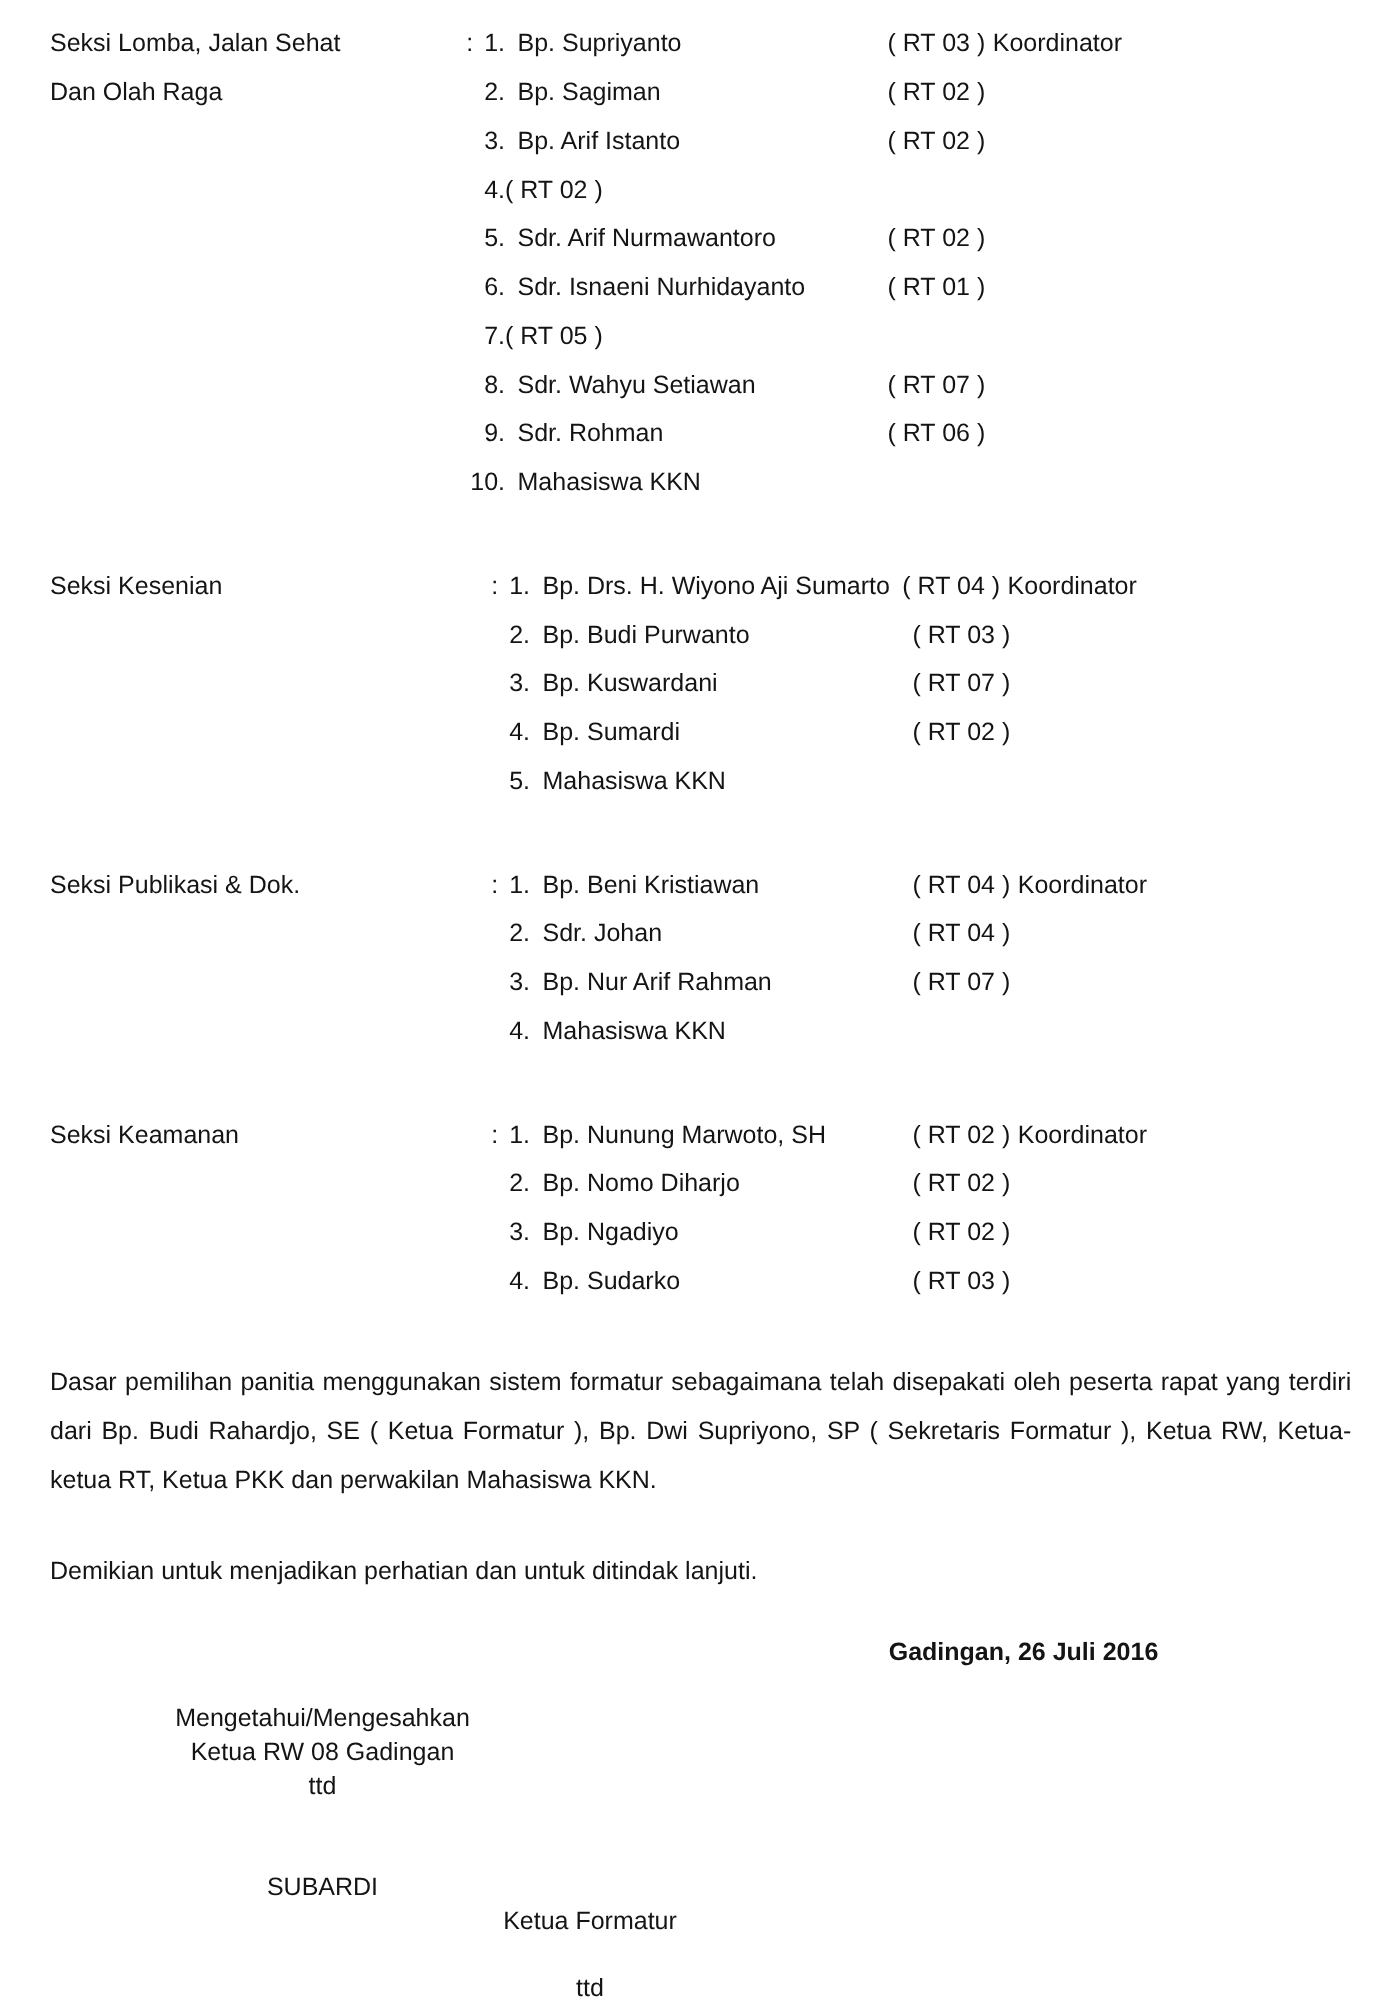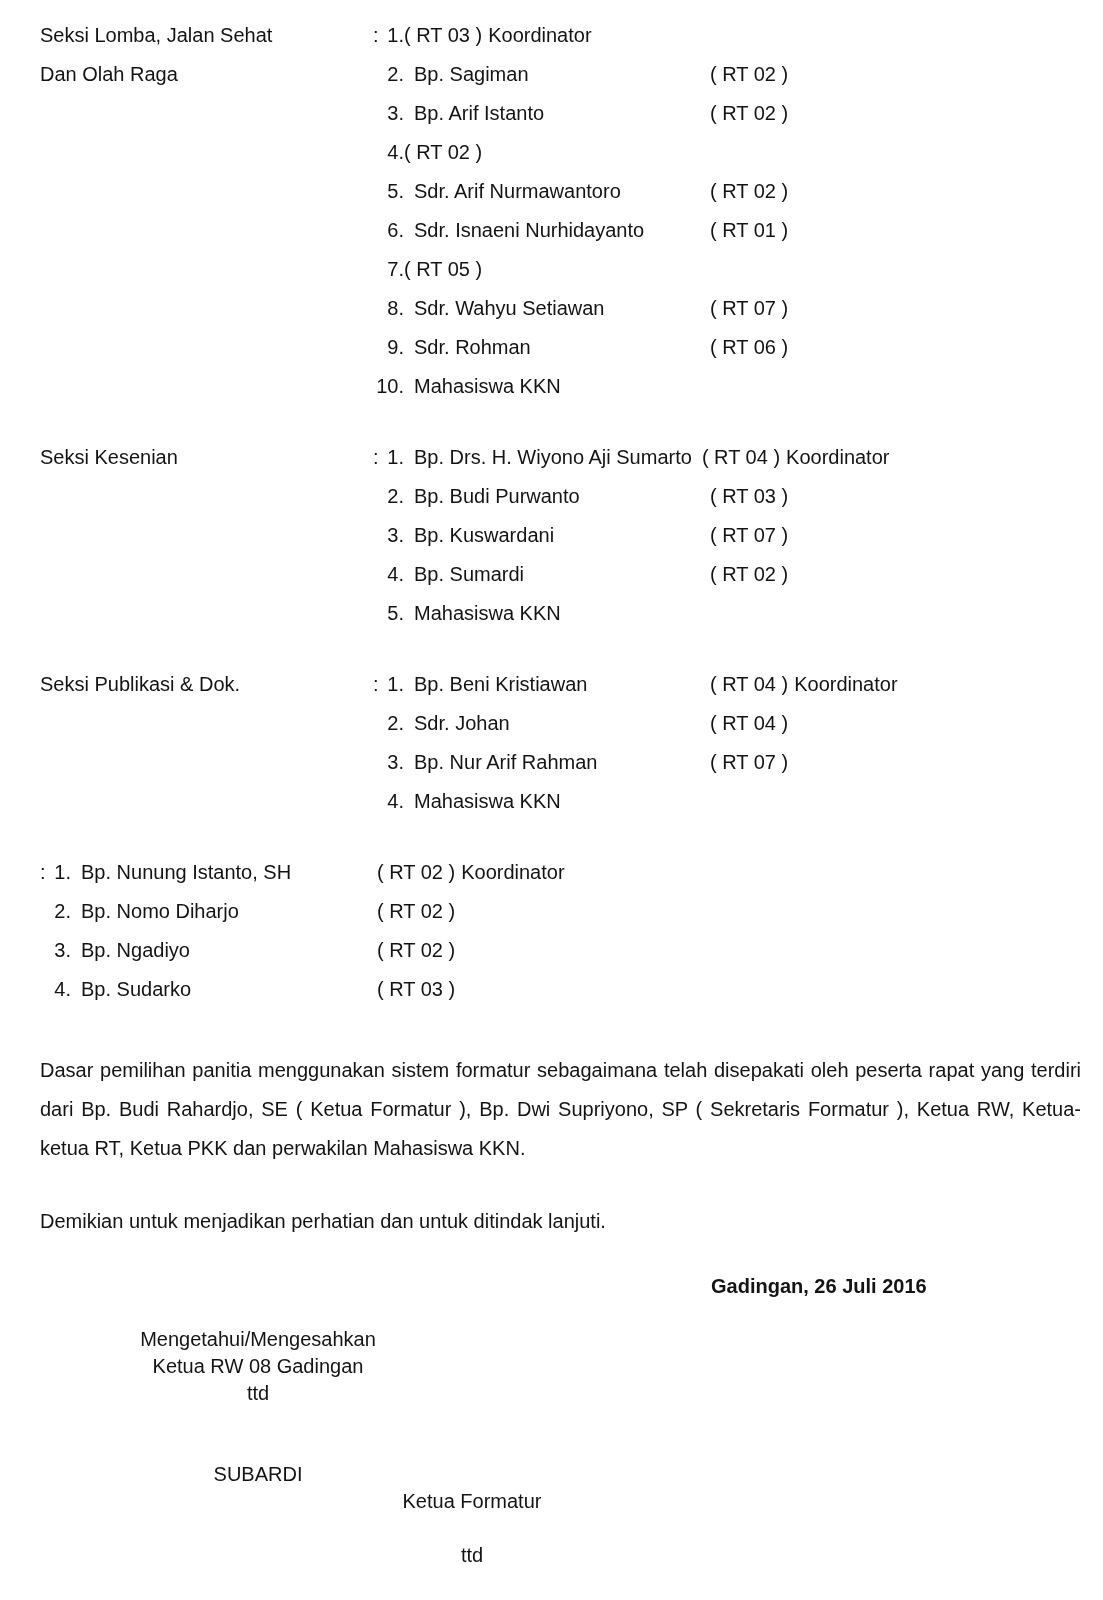--- a/index.html
+++ b/index.html
@@ -9,21 +9,21 @@
     color:#141414;
     font-family:"Liberation Sans", sans-serif;
     font-size:20px;
     position:relative;
     overflow:hidden;
   }
   .page { padding:16px 22px 0 40px; }
 
   
   .section { display:flex; }
-  .section + .section { margin-top:32px; }
+  .section + .section { margin-top:44px;gap:20px; }
   .section-label { flex:0 0 333px; width:333px; line-height:39px; }
   .members { flex:1; }
   .member-row { display:flex; height:39px; line-height:39px; }
   .numcell { flex:0 0 31px; width:31px; display:flex; justify-content:flex-end; }
   .numcell .colon { margin-right:auto; }
   .name { width:296px; flex:0 0 296px; margin-left:10px; white-space:nowrap; }
   .name.name-wide { width:auto; flex:0 0 auto; margin-right:10px; }
   .rt { white-space:pre; }
   .role { margin-left:6px; white-space:nowrap; }
 
@@ -48,20 +48,21 @@
     <div class="section-label">
       <div>Seksi Lomba, Jalan Sehat</div>
       <div>Dan Olah Raga</div>
     </div>
     <div class="members">
       <div class="member-row">
         <span class="numcell">
             <span class="colon">:</span>
             <span class="num">1.</span>
           </span>
+        <span class="name">Bp. Supriyanto</span>
         <span class="rt">( RT 03 )</span>
         <span class="role">Koordinator</span>
       </div>
       <div class="member-row">
         <span class="numcell">
             <span class="num">2.</span>
           </span>
         <span class="name">Bp. Sagiman</span>
         <span class="rt">( RT 02 )</span>
       </div>
@@ -199,27 +200,30 @@
         <span class="numcell">
             <span class="num">4.</span>
           </span>
         <span class="name">Mahasiswa KKN</span>
         <span class="rt"></span>
       </div>
     </div>
   </div>
 
   <div class="section">
-    <div class="members">
-      <div class="member-row">
-        <span class="numcell">
-            <span class="colon">:</span>
-            <span class="num">1.</span>
-          </span>
-        <span class="name">Bp. Nunung Istanto, SH</span>
+    <div class="section-label">
+      <div>Seksi Keamanan</div>
+    </div>
+    <div class="members">
+      <div class="member-row">
+        <span class="numcell">
+            <span class="colon">:</span>
+            <span class="num">1.</span>
+          </span>
+        <span class="name">Bp. Nunung Marwoto, SH</span>
         <span class="rt">( RT 02 )</span>
         <span class="role">Koordinator</span>
       </div>
       <div class="member-row">
         <span class="numcell">
             <span class="num">2.</span>
           </span>
         <span class="name">Bp. Nomo Diharjo</span>
         <span class="rt">( RT 02 )</span>
       </div>

